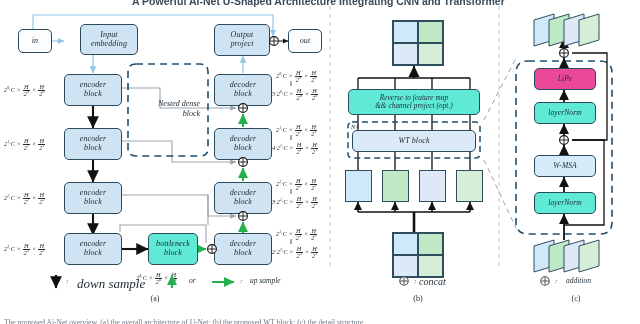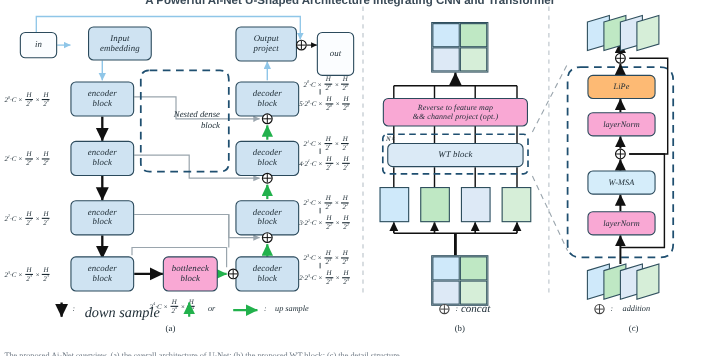--- a/index.html
+++ b/index.html
@@ -15,22 +15,22 @@
   
   .box{
     position:absolute;box-sizing:border-box;
     border:1.1px solid #2b4a5c;border-radius:5px;
     display:flex;align-items:center;justify-content:center;
     text-align:center;font-style:italic;line-height:1.12;
     letter-spacing:.1px;
   }
   .blue{background:#cfe3f2;}
   .lightblue{background:#dbeaf6;}
-  .paleblue{background:#fdba74;justify-content:center;}
-  .grey{background:#f9a8d4;}
+  .paleblue{background:#ec4899;justify-content:center;}
+  .grey{background:#5eead4;}
   .white{background:#fbfdff;}
   .cyanbox{background:#d5edfa;}
 
   .lbl{position:absolute;font-style:italic;white-space:nowrap;}
 
   
   .fml{position:absolute;font-style:italic;white-space:nowrap;line-height:1;}
   .fml sup{font-size:.62em;vertical-align:super;font-style:italic;}
   .frac{display:inline-block;vertical-align:middle;text-align:center;
         line-height:1;margin:0 .5px;position:relative;top:-0.5px;}
@@ -178,21 +178,21 @@
   <div class="box blue" style="left:64px;top:24px;width:58px;height:31px;font-size:8px;margin-left:16px;">
     <span style="white-space:pre-line">Input
 embedding</span>
   </div>
 
   <div class="box blue" style="left:214px;top:24px;width:56px;height:32px;font-size:8px;">
     <span style="white-space:pre-line">Output
 project</span>
   </div>
 
-  <div class="box white" style="left:288px;top:29px;width:34px;height:40px;font-size:8px;">
+  <div class="box white" style="left:288px;top:29px;width:34px;height:24px;font-size:8px;">
     <span>out</span>
   </div>
 
   <div class="lbl" style="left:136px;top:99px;width:64px;text-align:right;font-size:8px;line-height:1.2;white-space:pre-line">Nested dense
 block</div>
 
   <div class="box blue" style="left:64px;top:74px;width:58px;height:32px;font-size:8px;">
     <span style="white-space:pre-line">encoder
 block</span>
   </div>

